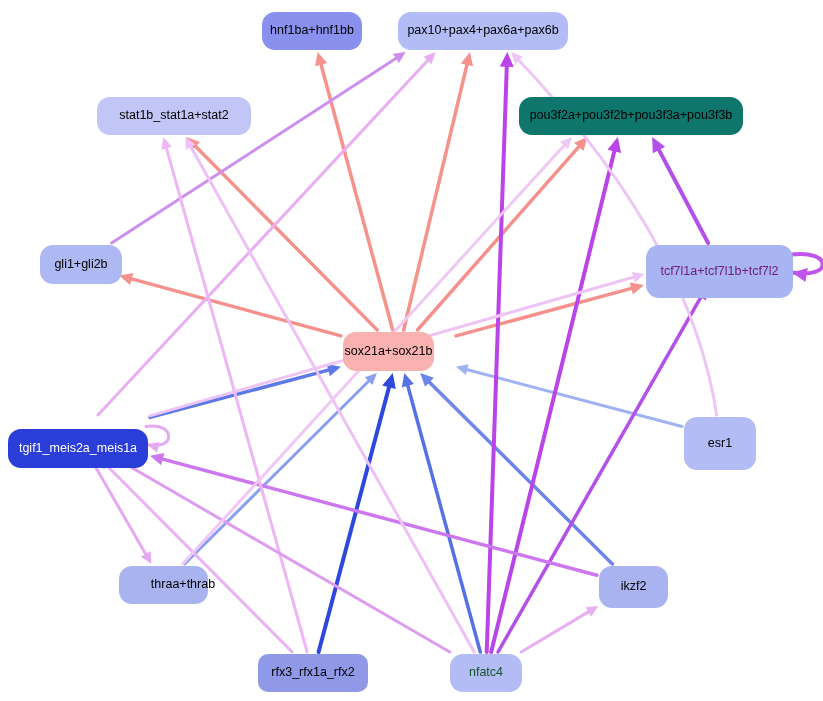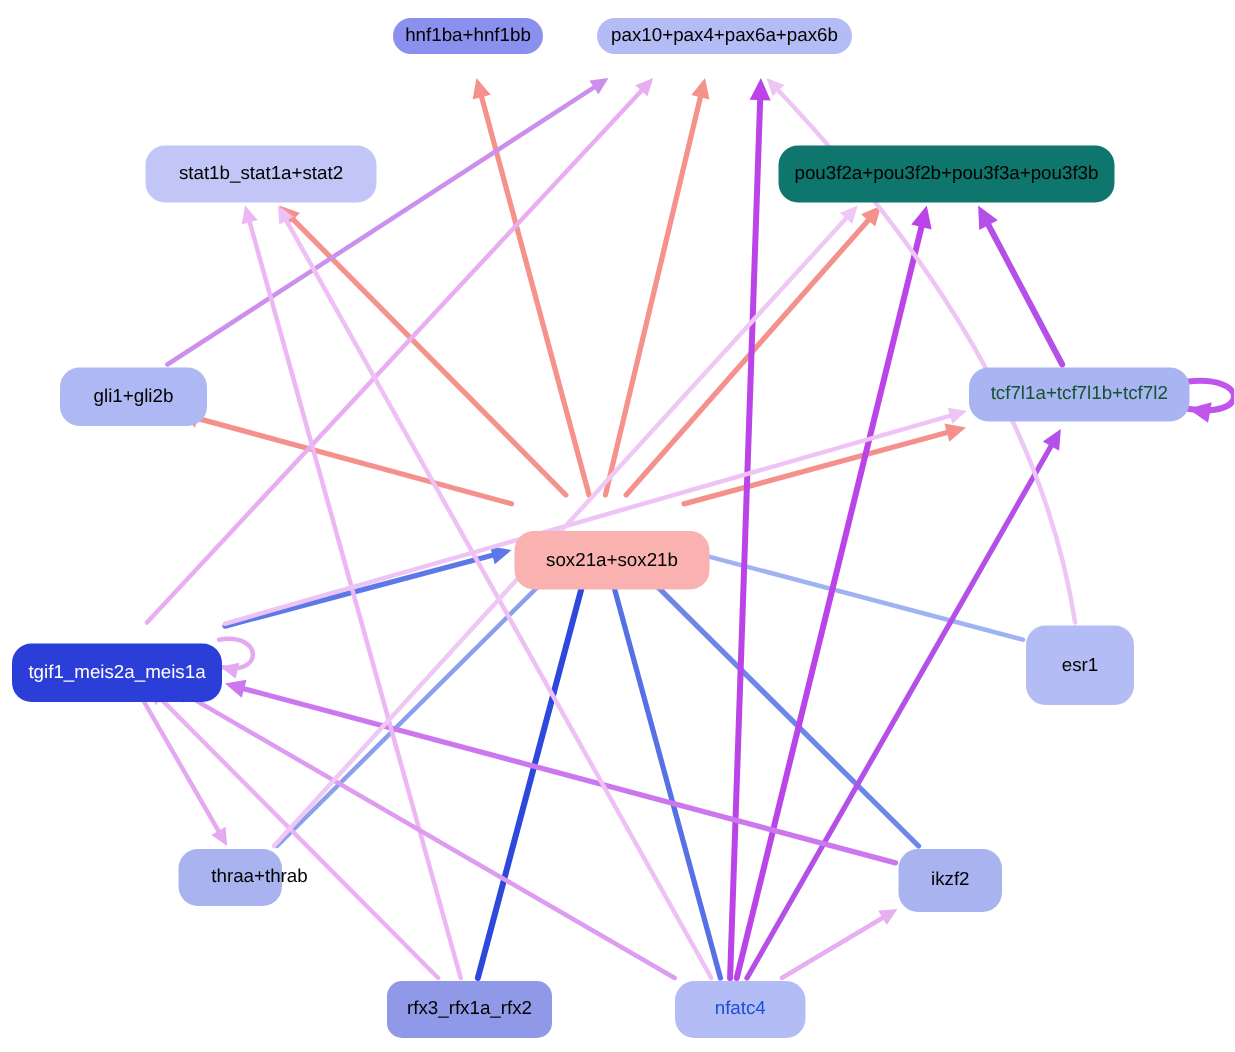--- a/index.html
+++ b/index.html
@@ -71,52 +71,52 @@
       <path d="M449.77167019027485 652 L122.1160083092333 462.07214697336684" fill="none" stroke="#dd9cf0" stroke-width="3" stroke-linecap="round"></path>
       <polygon points="115.0909090909091,458 127.88499274683008,459.0589728066838 122.36853748734296,468.5757328315072" fill="#dd9cf0"></polygon>
       <path d="M292.13319238900635 652 L105.08704816359861 463.7599442157067" fill="none" stroke="#eab1f3" stroke-width="3" stroke-linecap="round"></path>
       <polygon points="99.36363636363636,458 111.44137898259557,462.3517965520204 103.63849888742642,470.10518692142733" fill="#eab1f3"></polygon>
       <path d="M521.1988636363636 652 L591.32788691209 610.1603115371938" fill="none" stroke="#e7aef2" stroke-width="3" stroke-linecap="round"></path>
       <polygon points="598.3011363636364,606 591.1572964395757,616.6665622924819 585.5214064261359,607.2200420995003" fill="#e7aef2"></polygon>
       <path d="M182.6417910447761 564 L566.388149686214 143.00107087056293" fill="none" stroke="#f0c8f6" stroke-width="3" stroke-linecap="round"></path>
       <polygon points="571.8582089552239,137 568.1086033231526,149.27804779286754 559.9790738186954,141.86786898016936" fill="#f0c8f6"></polygon>
     </svg>
 
-<div class="node" style="left: 262px; top: 12px; width: 100px; height: 24px; background: rgb(138, 144, 238); color: rgb(0, 0, 0);">
+<div class="node" style="left: 262px; top: 12px; width: 100px; height: 38px; background: rgb(138, 144, 238); color: rgb(0, 0, 0);">
       <span>hnf1ba+hnf1bb</span>
     </div>
-    <div class="node" style="left: 398px; top: 12px; width: 170px; height: 24px; background: rgb(179, 188, 244); color: rgb(0, 0, 0);">
+    <div class="node" style="left: 398px; top: 12px; width: 170px; height: 38px; background: rgb(179, 188, 244); color: rgb(0, 0, 0);">
       <span>pax10+pax4+pax6a+pax6b</span>
     </div>
     <div class="node" style="left: 97px; top: 97px; width: 154px; height: 38px; background: rgb(194, 198, 246); color: rgb(0, 0, 0);">
       <span>stat1b_stat1a+stat2</span>
     </div>
     <div class="node" style="left: 519px; top: 97px; width: 224px; height: 38px; background: #0f766e; color: rgb(0, 0, 0);">
       <span>pou3f2a+pou3f2b+pou3f3a+pou3f3b</span>
     </div>
-    <div class="node" style="left: 40px; top: 245px; width: 98px; height: 39px; background: rgb(174, 184, 242); color: rgb(0, 0, 0);">
+    <div class="node" style="left: 40px; top: 245px; width: 82px; height: 39px; background: rgb(174, 184, 242); color: rgb(0, 0, 0);">
       <span>gli1+gli2b</span>
     </div>
-    <div class="node" style="left: 646px; top: 245px; width: 147px; height: 36px; background: rgb(169, 180, 243); color: #14532d;">
+    <div class="node" style="left: 646px; top: 245px; width: 147px; height: 53px; background: rgb(169, 180, 243); color: #701a75;">
       <span>tcf7l1a+tcf7l1b+tcf7l2</span>
     </div>
-    <div class="node" style="left: 343px; top: 332px; width: 130px; height: 39px; background: rgb(249, 178, 176); color: rgb(0, 0, 0); margin-top: 22px;">
+    <div class="node" style="left: 343px; top: 332px; width: 91px; height: 39px; background: rgb(249, 178, 176); color: rgb(0, 0, 0);">
       <span>sox21a+sox21b</span>
     </div>
     <div class="node" style="left: 8px; top: 429px; width: 140px; height: 39px; background: rgb(43, 62, 216); color: rgb(255, 255, 255);">
       <span>tgif1_meis2a_meis1a</span>
     </div>
     <div class="node" style="left: 684px; top: 417px; width: 72px; height: 53px; background: rgb(179, 188, 244); color: rgb(0, 0, 0);">
       <span>esr1</span>
     </div>
-    <div class="node" style="left: 119px; top: 566px; width: 69px; height: 38px; background: rgb(169, 179, 240); color: rgb(0, 0, 0); padding-left: 39px;">
+    <div class="node" style="left: 119px; top: 566px; width: 89px; height: 38px; background: rgb(169, 179, 240); color: rgb(0, 0, 0); padding-left: 39px;">
       <span>thraa+thrab</span>
     </div>
     <div class="node" style="left: 599px; top: 566px; width: 69px; height: 42px; background: rgb(169, 179, 240); color: rgb(0, 0, 0);">
       <span>ikzf2</span>
     </div>
     <div class="node" style="left: 258px; top: 654px; width: 110px; height: 38px; background: rgb(143, 153, 232); color: rgb(0, 0, 0); border-radius: 10px;">
       <span>rfx3_rfx1a_rfx2</span>
     </div>
-    <div class="node" style="left: 450px; top: 654px; width: 87px; height: 38px; background: rgb(179, 188, 244); color: #1d4ed8;">
+    <div class="node" style="left: 450px; top: 654px; width: 72px; height: 38px; background: rgb(179, 188, 244); color: #14532d;">
       <span>nfatc4</span>
     </div>
   </div>
 
 </body></html>

